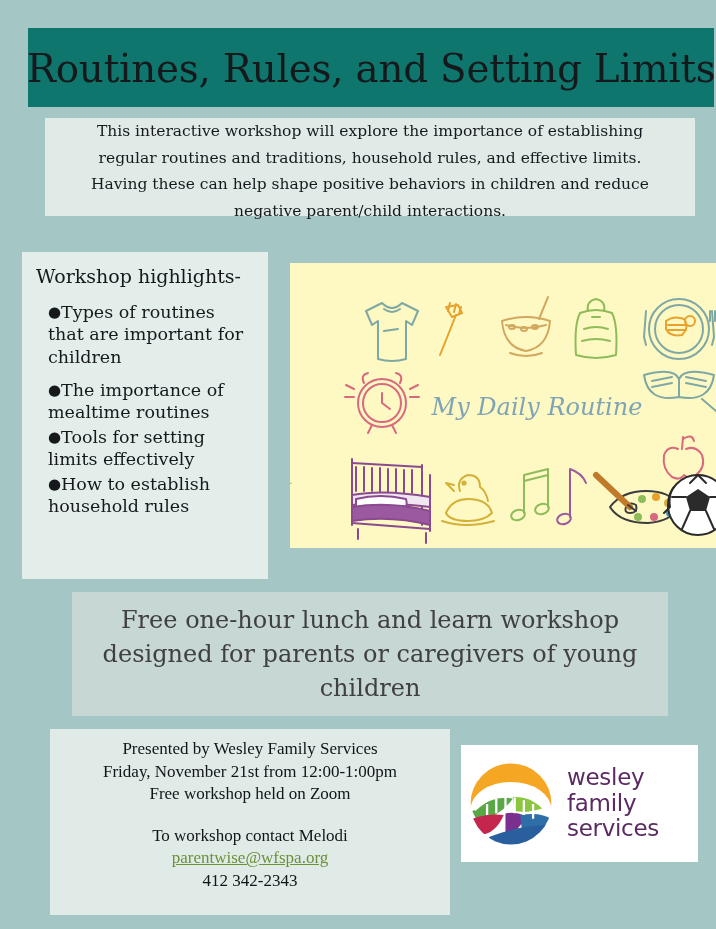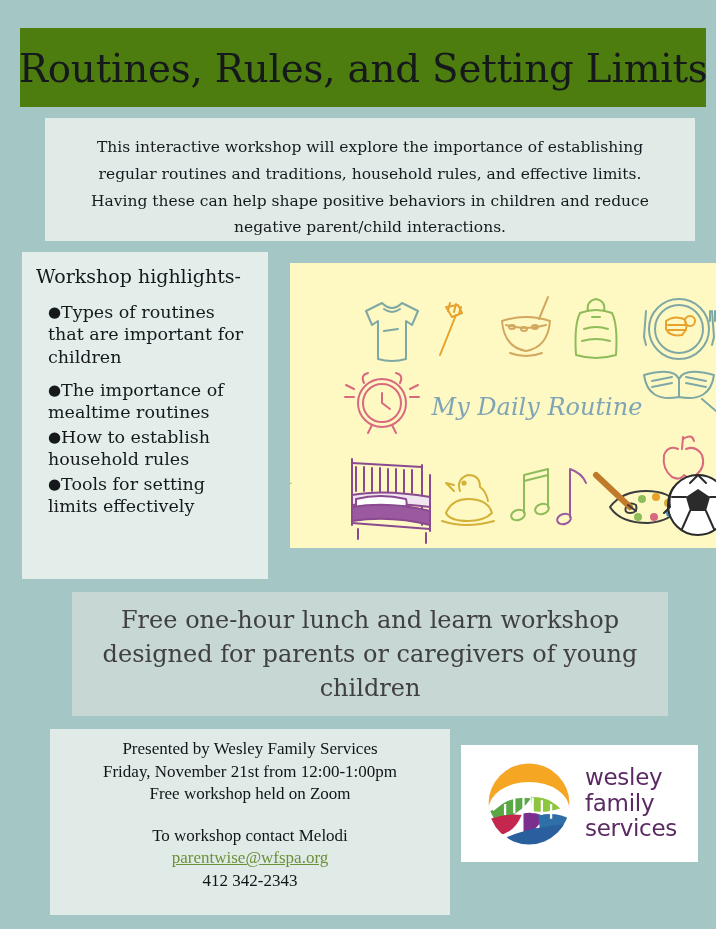--- a/index.html
+++ b/index.html
@@ -7,36 +7,36 @@
     width:716px;height:929px;
     background:#a4c6c4;
     font-family:"Liberation Serif", serif;
     overflow:hidden;
     position:relative;
   }
   .flyer{position:relative;width:716px;height:929px;}
 
   
   .title-box{
-    position:absolute;left:20px;top:28px;width:686px;height:79px;
-    background:#4d7c0f;
+    position:absolute;left:28px;top:28px;width:686px;height:79px;
+    background:#0f766e;
     display:flex;align-items:center;justify-content:center;
   }
   .title-text{
     font-family:"DejaVu Serif", serif;
     font-size:40px;line-height:1;color:#15191c;
     letter-spacing:-0.2px;white-space:nowrap;
     transform:scaleX(0.97);
   }
 
   
   .desc-box{
-    position:absolute;left:45px;top:118px;width:650px;height:123px;
+    position:absolute;left:45px;top:118px;width:650px;height:98px;
     background:#e0eae7;
-    display:flex;align-items:flex-end;justify-content:center;
+    display:flex;align-items:flex-start;justify-content:center;
   }
   .desc-text{
     width:600px;text-align:center;
     font-family:"DejaVu Serif", serif;
     font-size:15.5px;line-height:1.72;color:#161a1e;
   }
 
   
   .highlights-box{
     position:absolute;left:22px;top:252px;width:246px;height:327px;
@@ -97,21 +97,21 @@
     font-family:"Liberation Serif", serif;
     font-size:17px;line-height:1.33;color:#6d9139;
     text-decoration:underline;text-align:left;display:block;
   }
 
   
   .logo-box{
     position:absolute;left:461px;top:745px;width:237px;height:117px;
     background:#ffffff;
     display:flex;align-items:center;
-    padding-left:22px;box-sizing:border-box;
+    padding-left:4px;box-sizing:border-box;
   }
   .logo-mark{width:92px;height:92px;flex:0 0 92px;}
   .logo-words{
     margin-left:10px;
     font-family:"DejaVu Sans", sans-serif;
     color:#5b2a63;font-size:23px;line-height:1.12;font-weight:400;
     letter-spacing:-0.3px;
   }
 </style>
 </head>
@@ -132,25 +132,25 @@
 
     <div class="hl-item">
       <span class="bullet">●</span><span>Types of routines that are important for children</span>
     </div>
 
     <div class="hl-item tight">
       <span class="bullet">●</span><span>The importance of mealtime routines</span>
     </div>
 
     <div class="hl-item tight">
+      <span class="bullet">●</span><span>Tools for setting limits effectively</span>
+    </div>
+
+    <div class="hl-item tight">
       <span class="bullet">●</span><span>How to establish household rules</span>
-    </div>
-
-    <div class="hl-item tight">
-      <span class="bullet">●</span><span>Tools for setting limits effectively</span>
     </div>
   </div>
 
   <div class="art-box">
     <svg class="art-svg" viewBox="0 0 407 285">
       <g fill="none" stroke-width="2" stroke-linecap="round" stroke-linejoin="round">
 
         <g stroke="#7fa8a5">
           <path d="M32 48 L48 40 Q58 50 68 40 L84 48 L78 62 L72 58 L72 96 Q58 100 44 96 L44 58 L38 62 Z"></path>
           <path d="M50 46 Q58 52 66 46"></path>

